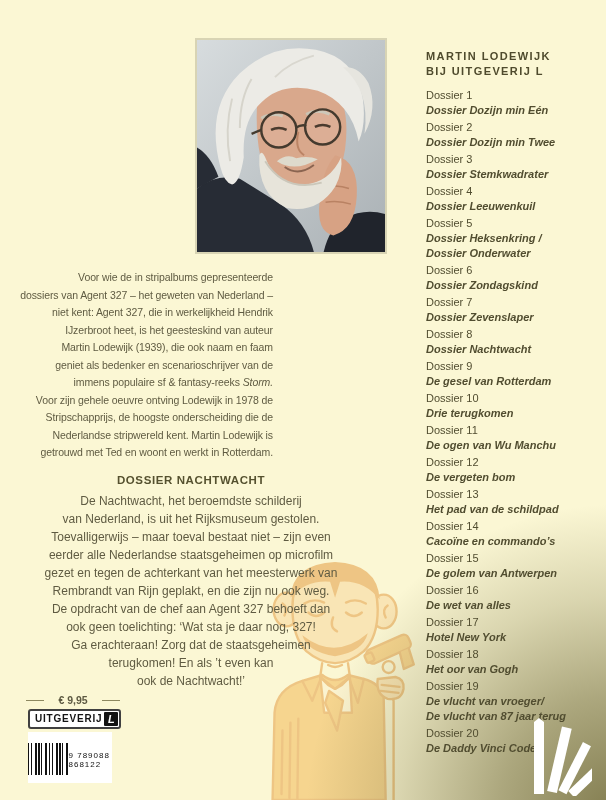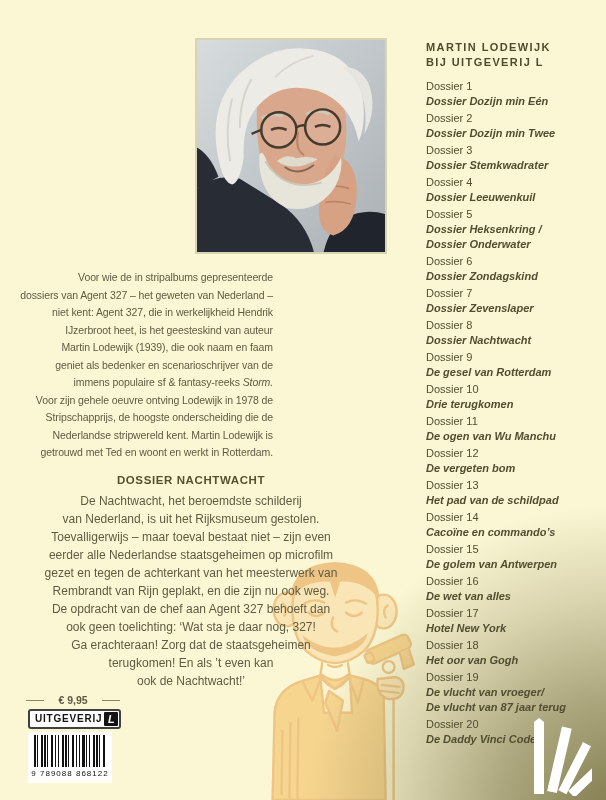--- a/index.html
+++ b/index.html
@@ -30,21 +30,21 @@
     position:absolute;left:10px;top:474px;width:362px;z-index:3;
     text-align:center;font-size:11.5px;font-weight:bold;
     letter-spacing:.6px;color:#55512F;
   }
   .story{
     position:absolute;left:10px;top:492px;width:362px;z-index:3;
     font-size:12px;line-height:18px;color:#5F5B42;
     text-align:center;white-space:pre-line;
   }
   .sidebar{
-    position:absolute;left:426px;top:40px;width:172px;z-index:3;
+    position:absolute;left:426px;top:49px;width:172px;z-index:3;
     color:#514D30;
   }
   .sidebar-header{
     font-weight:bold;font-size:11px;line-height:15px;
     letter-spacing:1.4px;white-space:pre-line;margin-bottom:9px;
     color:#4F4B2D;
   }
   .entry{margin-bottom:2px;font-size:11px;line-height:15px;}
   .entry-label{font-style:normal;}
   .entry-title{font-style:italic;white-space:pre-line;font-weight:bold;}
@@ -65,21 +65,21 @@
     padding:1px 1px 1px 5px;
   }
   .logo-text{font-size:10px;font-weight:bold;letter-spacing:.8px;color:#131313;line-height:14px;}
   .logo-l{
     width:14px;height:14px;background:#131313;color:#fff;margin-left:2px;
     font-style:italic;font-weight:bold;font-size:11px;line-height:14px;
     display:flex;align-items:center;justify-content:center;border-radius:1px;
   }
   .barcode-box{
     position:absolute;left:28px;top:732px;width:84px;height:51px;z-index:3;
-    background:#fff;display:flex;flex-direction:column;align-items:center;
+    background:#fff;display:flex;flex-direction:row;align-items:center;
     padding-top:3px;box-sizing:border-box;
   }
   .bars{
     width:72px;height:32px;
     background:repeating-linear-gradient(90deg,
       #111 0 1.5px,#fff 1.5px 3px,#111 3px 4px,#fff 4px 6.8px,
       #111 6.8px 9px,#fff 9px 10.4px);
   }
   .barcode-number{font-size:8px;letter-spacing:1px;color:#111;margin-top:2px;}
   

